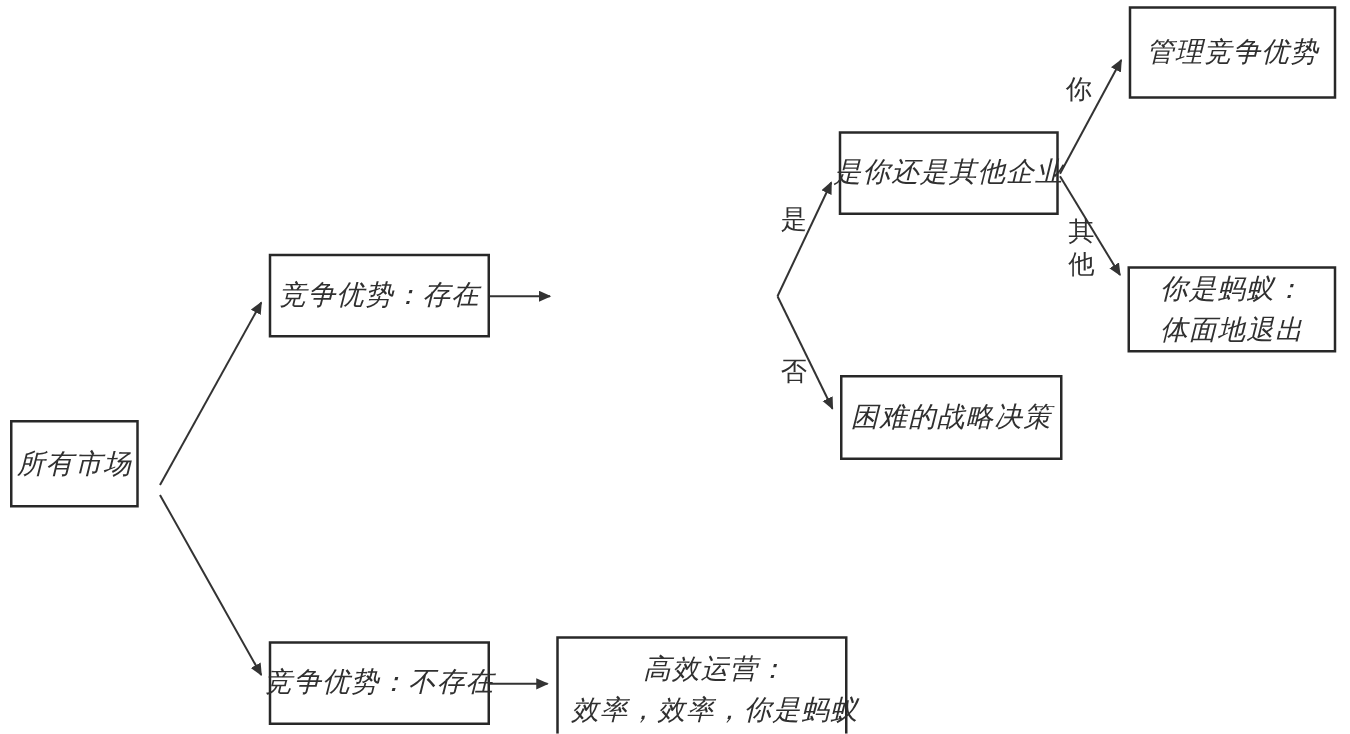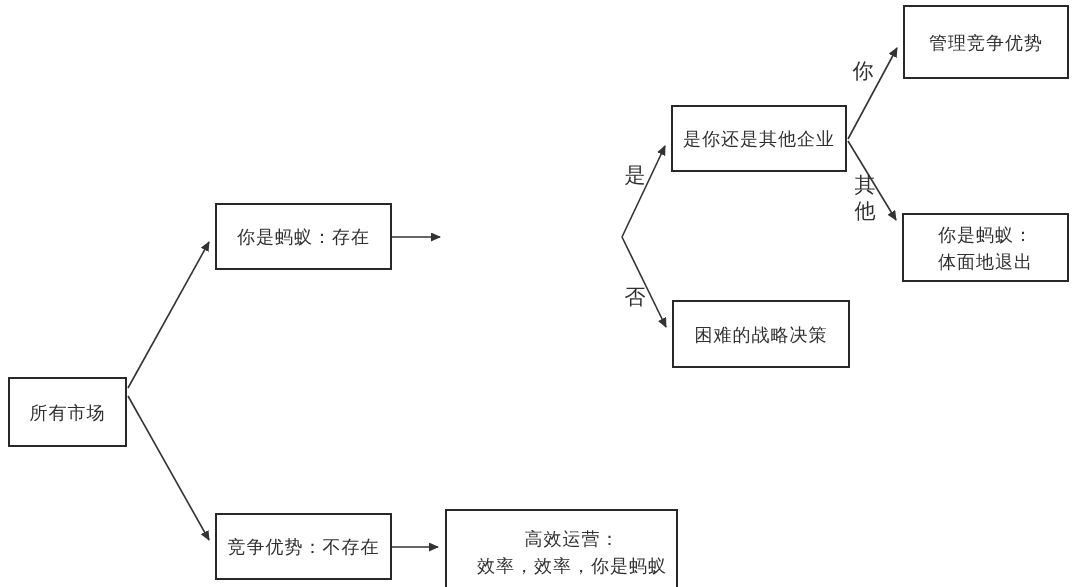--- a/index.html
+++ b/index.html
@@ -25,36 +25,37 @@
   }
   .node {
     position: absolute;
     box-sizing: border-box;
     border: 2px solid #282828;
     background: #ffffff;
     display: flex;
     flex-direction: column;
     align-items: center;
     justify-content: center;
-    font-size: 18px;
+    font-size: 22px;
     line-height: 1.5;
     letter-spacing: 1px;
     text-align: center;
     white-space: nowrap;
+    font-style: italic;
   }
   .edge-label {
     position: absolute;
     font-size: 21px;
     line-height: 1.25;
     letter-spacing: 0;
     text-align: center;
     color: #303030;
   }
   
-  .n-all-markets          { left: 8px;   top: 377px; width: 119px; height: 70px; text-align: right; }
+  .n-all-markets          { left: 8px;   top: 336px; width: 103px; height: 70px; text-align: right; }
   .n-advantage-exists     { left: 215px; top: 203px; width: 177px; height: 67px; }
   .n-dominant-unique      { left: 447px; top: 204px; width: 175px; height: 66px; }
   .n-you-or-others        { left: 671px; top: 105px; width: 176px; height: 67px; }
   .n-manage-advantage     { left: 903px; top: 5px;   width: 166px; height: 74px; }
   .n-you-are-ant          { left: 902px; top: 193px; width: 167px; height: 69px; margin-top: 20px; }
   .n-difficult-decision   { left: 672px; top: 300px; width: 178px; height: 68px; }
   .n-advantage-absent     { left: 215px; top: 513px; width: 177px; height: 67px; }
   .n-efficient-operations { left: 445px; top: 509px; width: 233px; height: 86px; padding-left: 21px; }
   
   .l-yes   { left: 622px; top: 162px; width: 26px; }
@@ -83,21 +84,21 @@
       <line x1="848" y1="141" x2="896" y2="220" marker-end="url(#arrowhead)"></line>
       <line x1="392" y1="547" x2="438" y2="547" marker-end="url(#arrowhead)"></line>
     </g>
   </svg>
 
   <div class="node n-all-markets">
     <span>所有市场</span>
   </div>
 
   <div class="node n-advantage-exists">
-    <span>你是蚂蚁：存在</span>
+    <span>竞争优势：存在</span>
   </div>
 
 
   <div class="node n-you-or-others">
     <span>是你还是其他企业</span>
   </div>
 
   <div class="node n-manage-advantage">
     <span>管理竞争优势</span>
   </div>

